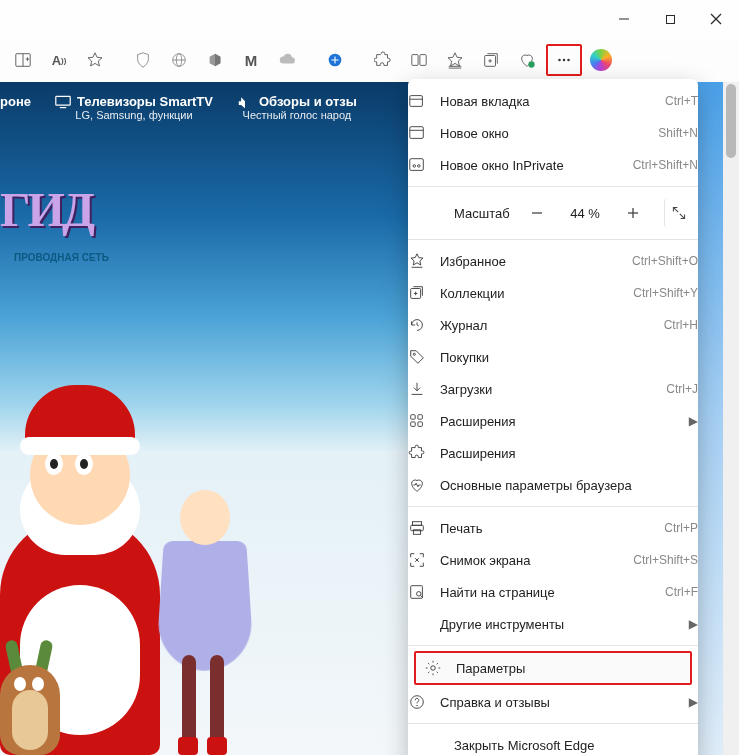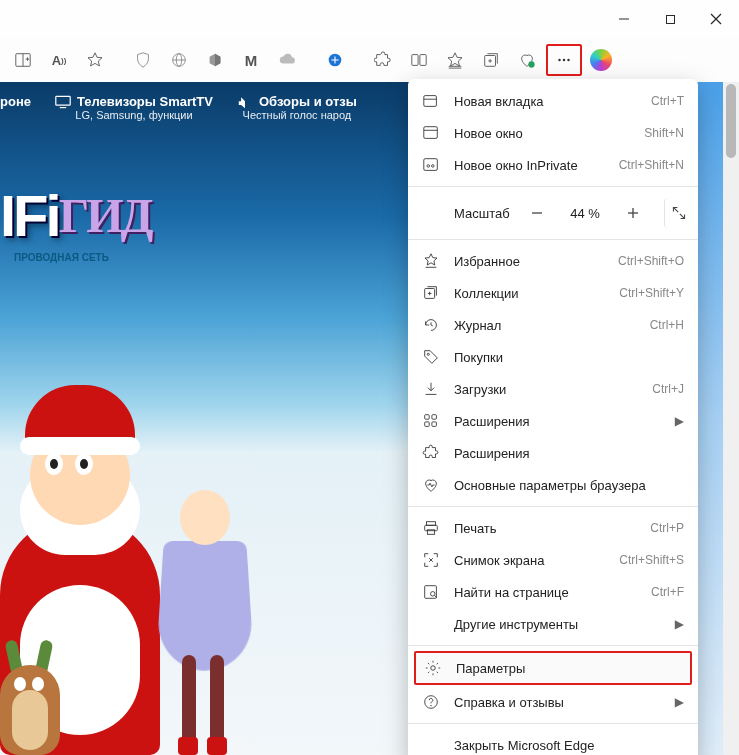--- a/index.html
+++ b/index.html
@@ -155,21 +155,21 @@
     border-radius: 6px;
     padding: 6px 0;
     z-index: 50;
     font-size: 13px;
     color: #222;
   }
   .menu-item {
     display: flex;
     align-items: center;
     height: 32px;
-    padding: 0 14px;
+    padding: 0 0;
     gap: 14px;
     cursor: pointer;
     position: relative;
   }
   .menu-item .mi-icon {
     width: 18px; height: 18px;
     display:flex; align-items:center; justify-content:center;
     color: #3a3a3a;
     flex-shrink: 0;
   }
@@ -333,21 +333,20 @@
       <div class="top">
           <svg width="16" height="14" viewBox="0 0 20 18">
             <path d="M2 8h3V3l5 5v9l-5-4H2z" fill="#fff"></path>
           </svg>
           <span>Обзоры и отзы</span>
         </div>
       <div class="sub">Честный голос народ</div>
     </div>
   </div>
   <div class="logo">
-    <span>IFi</span>
       <span class="gid">ГИД</span>
   </div>
   <div class="logo-sub">ПРОВОДНАЯ СЕТЬ</div>
 
   <div class="santa">
     <div class="body"></div>
       <div class="belly"></div>
       <div class="beard"></div>
     <div class="head"></div>
       <div class="eye l"></div>

